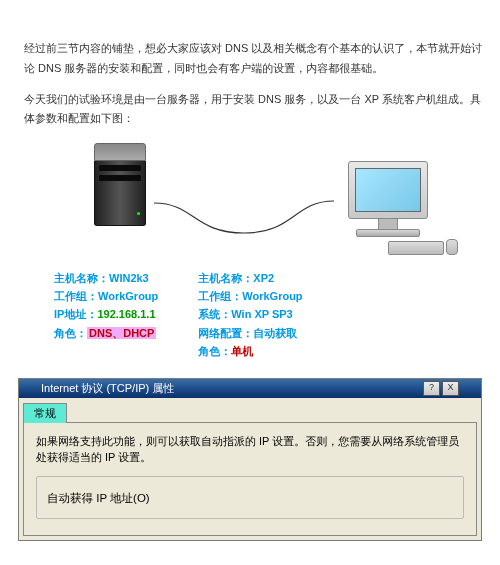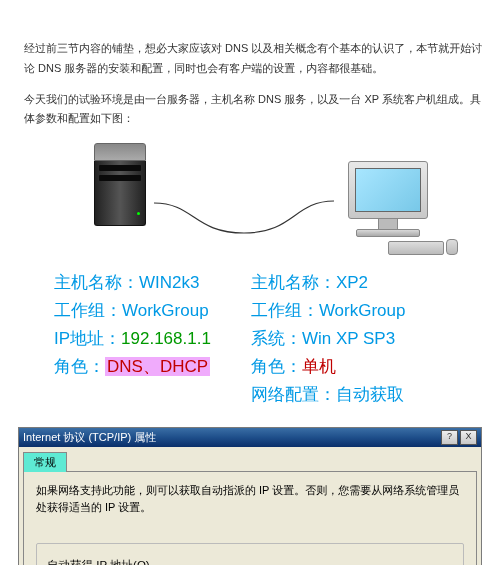--- a/index.html
+++ b/index.html
@@ -14,44 +14,44 @@
 .pc{position:absolute;right:60px;top:18px}
 .monitor{width:78px;height:56px;background:linear-gradient(#e8e8e8,#c8c8c8);border:1px solid #888;border-radius:3px;position:relative}
 .monitor::after{content:"";position:absolute;inset:6px;background:linear-gradient(135deg,#a8e6ff,#78c8e8);border:1px solid #666}
 .stand{width:18px;height:10px;background:#bbb;margin:0 auto;border:1px solid #888;border-top:none}
 .base{width:62px;height:6px;background:linear-gradient(#d8d8d8,#aaa);margin:-1px auto 0;border:1px solid #888;border-radius:2px}
 .kb{width:54px;height:12px;background:linear-gradient(#ddd,#bbb);border:1px solid #888;border-radius:2px;position:absolute;bottom:-18px;left:40px}
 .mouse{width:10px;height:14px;background:linear-gradient(#ddd,#bbb);border:1px solid #888;border-radius:4px;position:absolute;bottom:-18px;left:98px}
 .cable{position:absolute;left:130px;top:50px;width:180px;height:60px}
 .cable svg{width:100%;height:100%}
 .specs{display:flex;gap:40px;margin:0 0 18px 30px}
-.spec{font-size:17px;font-weight:normal;line-height:1.65}
+.spec{font-size:11px;font-weight:bold;line-height:1.65}
 .spec .lbl{color:#0099e5}
 .spec .v-green{color:#090}
 .spec .v-blue{color:#0099e5}
 .hl{background:#f0abfc;padding:0 2px}
 .red{color:#c00000}
 .dialog{margin:6px 18px 0 18px;background:#ece9d8;border:1px solid #7b7b7b;font-family:"SimSun","宋体",sans-serif;font-size:12px;color:#000}
-.titlebar{background:linear-gradient(#3a6ea5,#1e4e8a,#0a2f6a);color:#fff;padding:2px 4px;font-size:11px;display:flex;justify-content:space-between;align-items:center}
+.titlebar{background:linear-gradient(#3a6ea5,#1e4e8a,#0a2f6a);color:#fff;padding:2px 22px;font-size:11px;display:flex;justify-content:space-between;align-items:center}
 .titlebtn{display:flex;gap:2px}
 .tb{width:15px;height:13px;background:linear-gradient(#eee,#c8c8c8);border:1px solid #555;font-size:9px;line-height:11px;text-align:center;color:#333}
 .tabs{padding:4px 0 0 4px}
 .tab{display:inline-block;background:#5eead4;border:1px solid #888;border-bottom:none;padding:2px 10px;font-size:11px;position:relative;top:1px}
 .panel{border:1px solid #888;margin:0 4px 4px 4px;padding:10px 12px 8px 12px;background:#ece9d8}
-.hint{font-size:11px;line-height:1.5;margin-bottom:28px}
+.hint{font-size:11px;line-height:1.5;margin-bottom:10px}
 .grp{border:1px solid #bbb;border-radius:2px;padding:10px 10px 8px 10px;margin-bottom:8px;position:relative}
 .row{display:flex;align-items:center;margin:4px 0;font-size:11.5px}
 .flbl{flex:0 0 130px}
 </style>
 </head>
 <body>
 
 <div class="wrap">
 <p>经过前三节内容的铺垫，想必大家应该对 DNS 以及相关概念有个基本的认识了，本节就开始讨论 DNS 服务器的安装和配置，同时也会有客户端的设置，内容都很基础。</p>
-<p>今天我们的试验环境是由一台服务器，主机名称 DNS 服务，以及一台 XP 系统客户机组成。具体参数和配置如下图：</p>
+<p>今天我们的试验环境是由一台服务器，用于安装 DNS 服务，以及一台 XP 系统客户机组成。具体参数和配置如下图：</p>
 
 <div class="diagram">
  <div class="server">
   <div class="server-top"></div>
         <div class="server-body">
           <div class="server-led"></div>
         </div>
  </div>
  <div class="cable">
   <svg viewBox="0 0 180 60">
@@ -71,22 +71,22 @@
  <div class="spec">
   <div><span class="lbl">主机名称：</span><span class="v-blue">WIN2k3</span></div>
   <div><span class="lbl">工作组：</span><span class="v-blue">WorkGroup</span></div>
   <div><span class="lbl">IP地址：</span><span class="v-green">192.168.1.1</span></div>
   <div><span class="lbl">角色：</span><span class="hl red">DNS、DHCP</span></div>
  </div>
  <div class="spec">
   <div><span class="lbl">主机名称：</span><span class="v-blue">XP2</span></div>
   <div><span class="lbl">工作组：</span><span class="v-blue">WorkGroup</span></div>
   <div><span class="lbl">系统：</span><span class="v-blue">Win XP SP3</span></div>
+  <div><span class="lbl">网络配置：</span><span class="v-blue">自动获取</span></div>
   <div><span class="lbl">角色：</span><span class="red">单机</span></div>
-  <div><span class="lbl">网络配置：</span><span class="v-blue">自动获取</span></div>
  </div>
 </div>
 
 </div>
 
 <div class="dialog">
  <div class="titlebar">
   <span>Internet 协议 (TCP/IP) 属性</span>
   <div class="titlebtn">
    <div class="tb">?</div>

